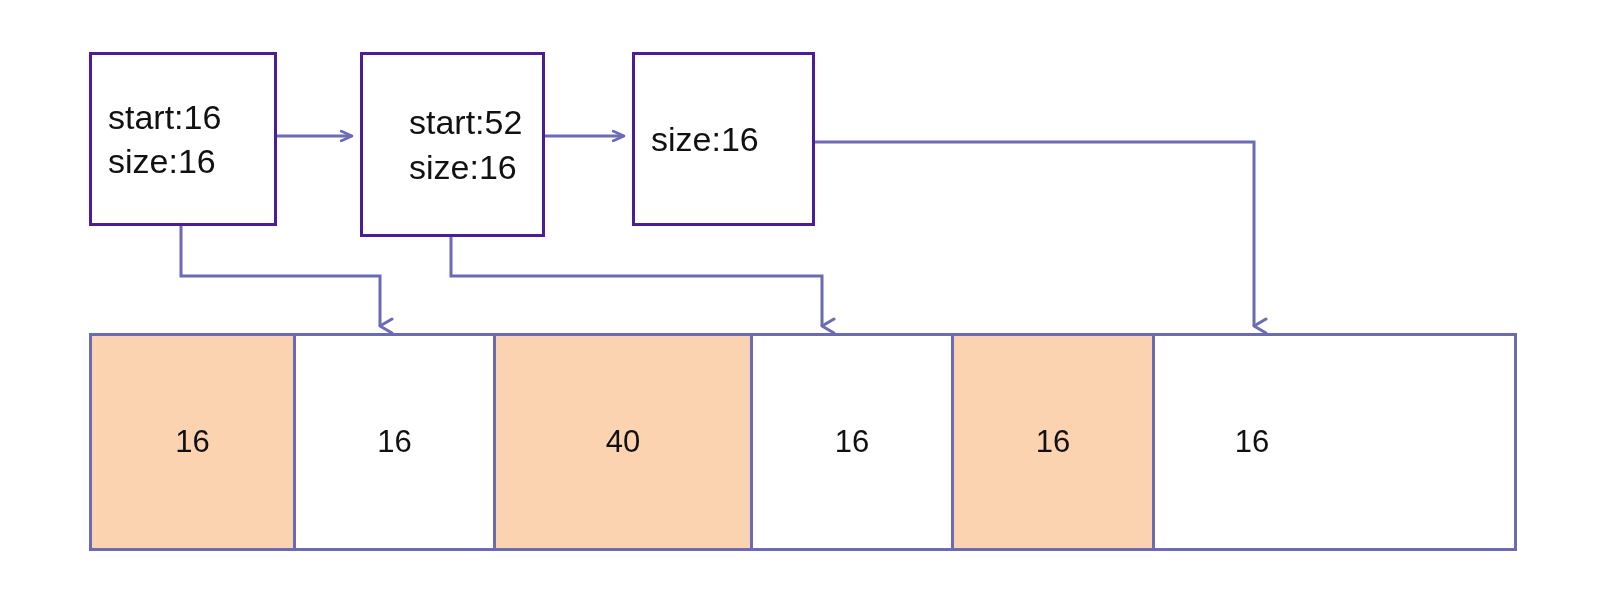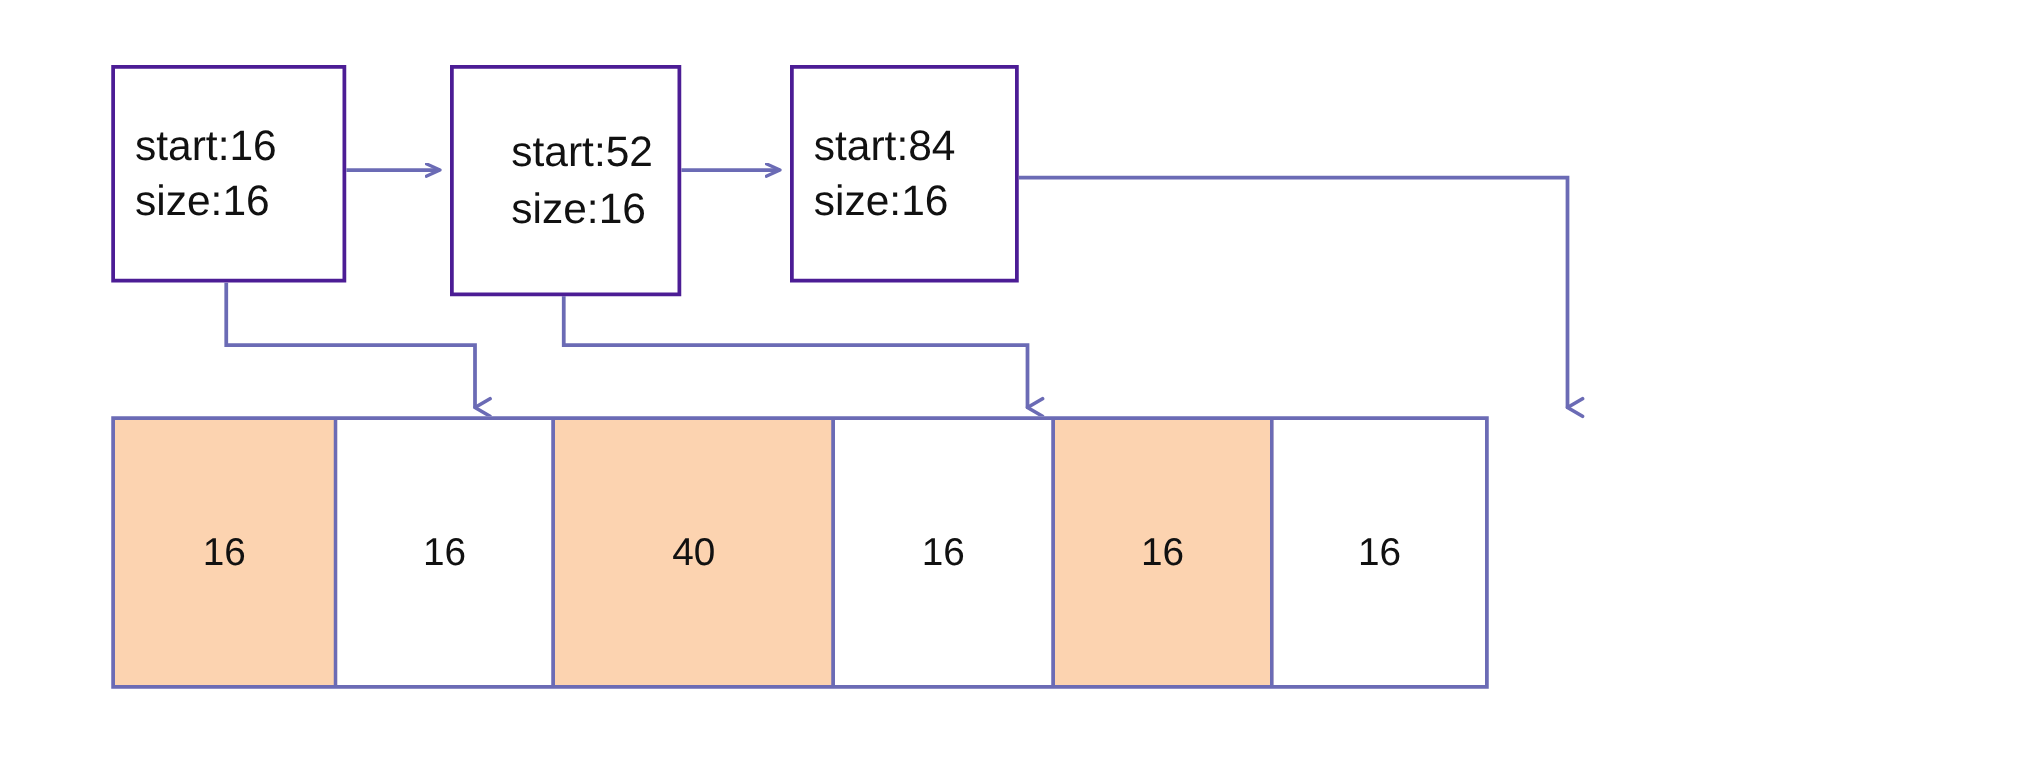--- a/index.html
+++ b/index.html
@@ -94,25 +94,24 @@
     <div class="node-line">start:16</div>
     <div class="node-line">size:16</div>
   </div>
 
   <div class="node" style="left:360px; top:52px; width:185px; height:185px;padding-left:30px;">
     <div class="node-line">start:52</div>
     <div class="node-line">size:16</div>
   </div>
 
   <div class="node" style="left:632px; top:52px; width:183px; height:174px;">
-    <div class="node-line">start:84</div>
     <div class="node-line">size:16</div>
   </div>
 
-  <div id="memrow" style="left:89px; top:333px; width:1102px; height:218px;">
+  <div id="memrow" style="left:89px; top:333px; width:1428px; height:218px;">
     <div class="cell alloc" style="width:204px;">
       <span class="cell-label">16</span>
     </div>
     <div class="cell" style="width:200px;">
       <span class="cell-label">16</span>
     </div>
     <div class="cell alloc" style="width:257px;">
       <span class="cell-label">40</span>
     </div>
     <div class="cell" style="width:201px;">

